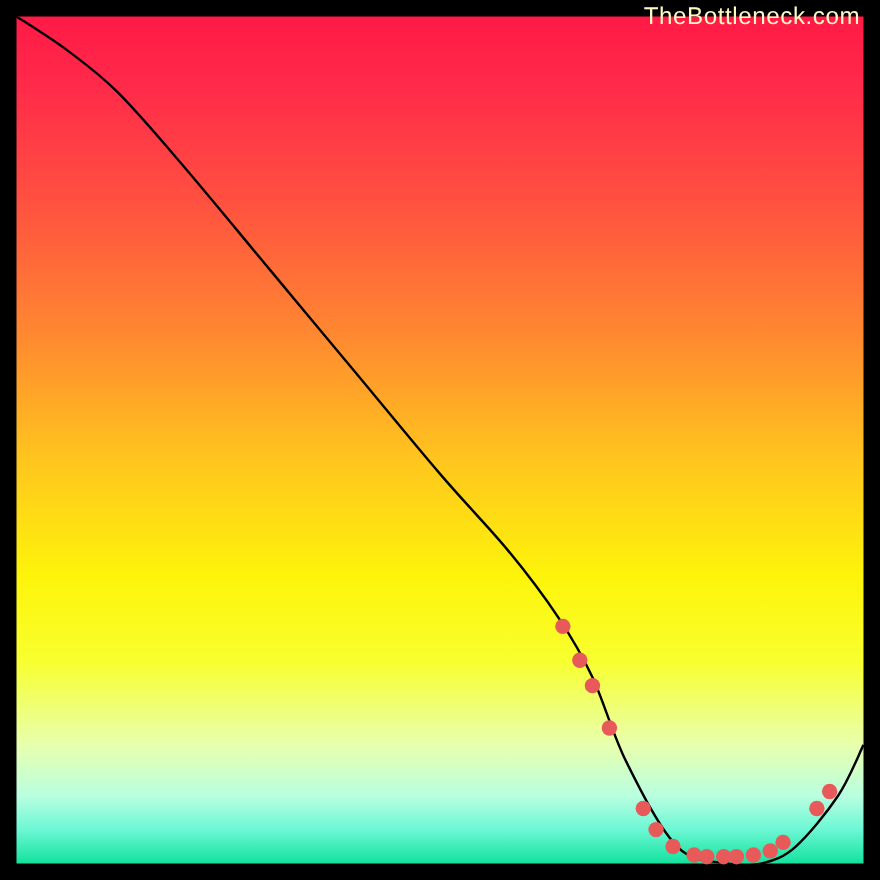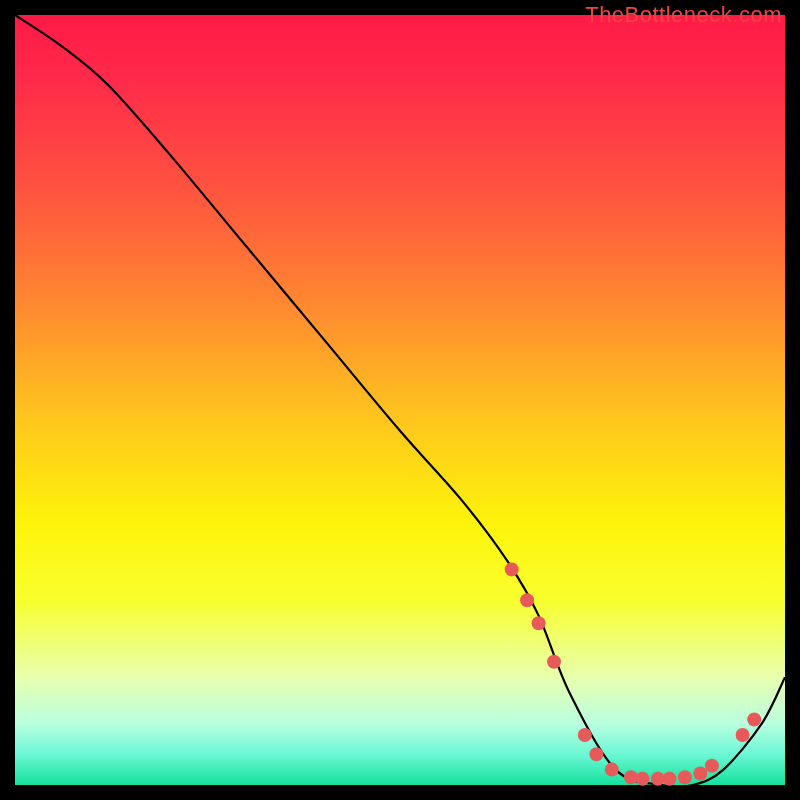--- a/index.html
+++ b/index.html
@@ -24,21 +24,21 @@
       #6cf7d4 96%,
       #13e29d 100%
     );
   }
   .watermark {
     position: absolute;
     top: 2px; right: 18px;
     font-family: Arial, Helvetica, sans-serif;
     font-size: 22px;
     letter-spacing: 0.5px;
-    color: #ef4444;
+    color: #fef9c3;
     font-weight: 500;
     user-select: none;
   }
   svg.curve {
     position: absolute; left: 0; top: 0;
     width: 100%; height: 100%;
     overflow: visible;
   }
 </style>
 </head>

